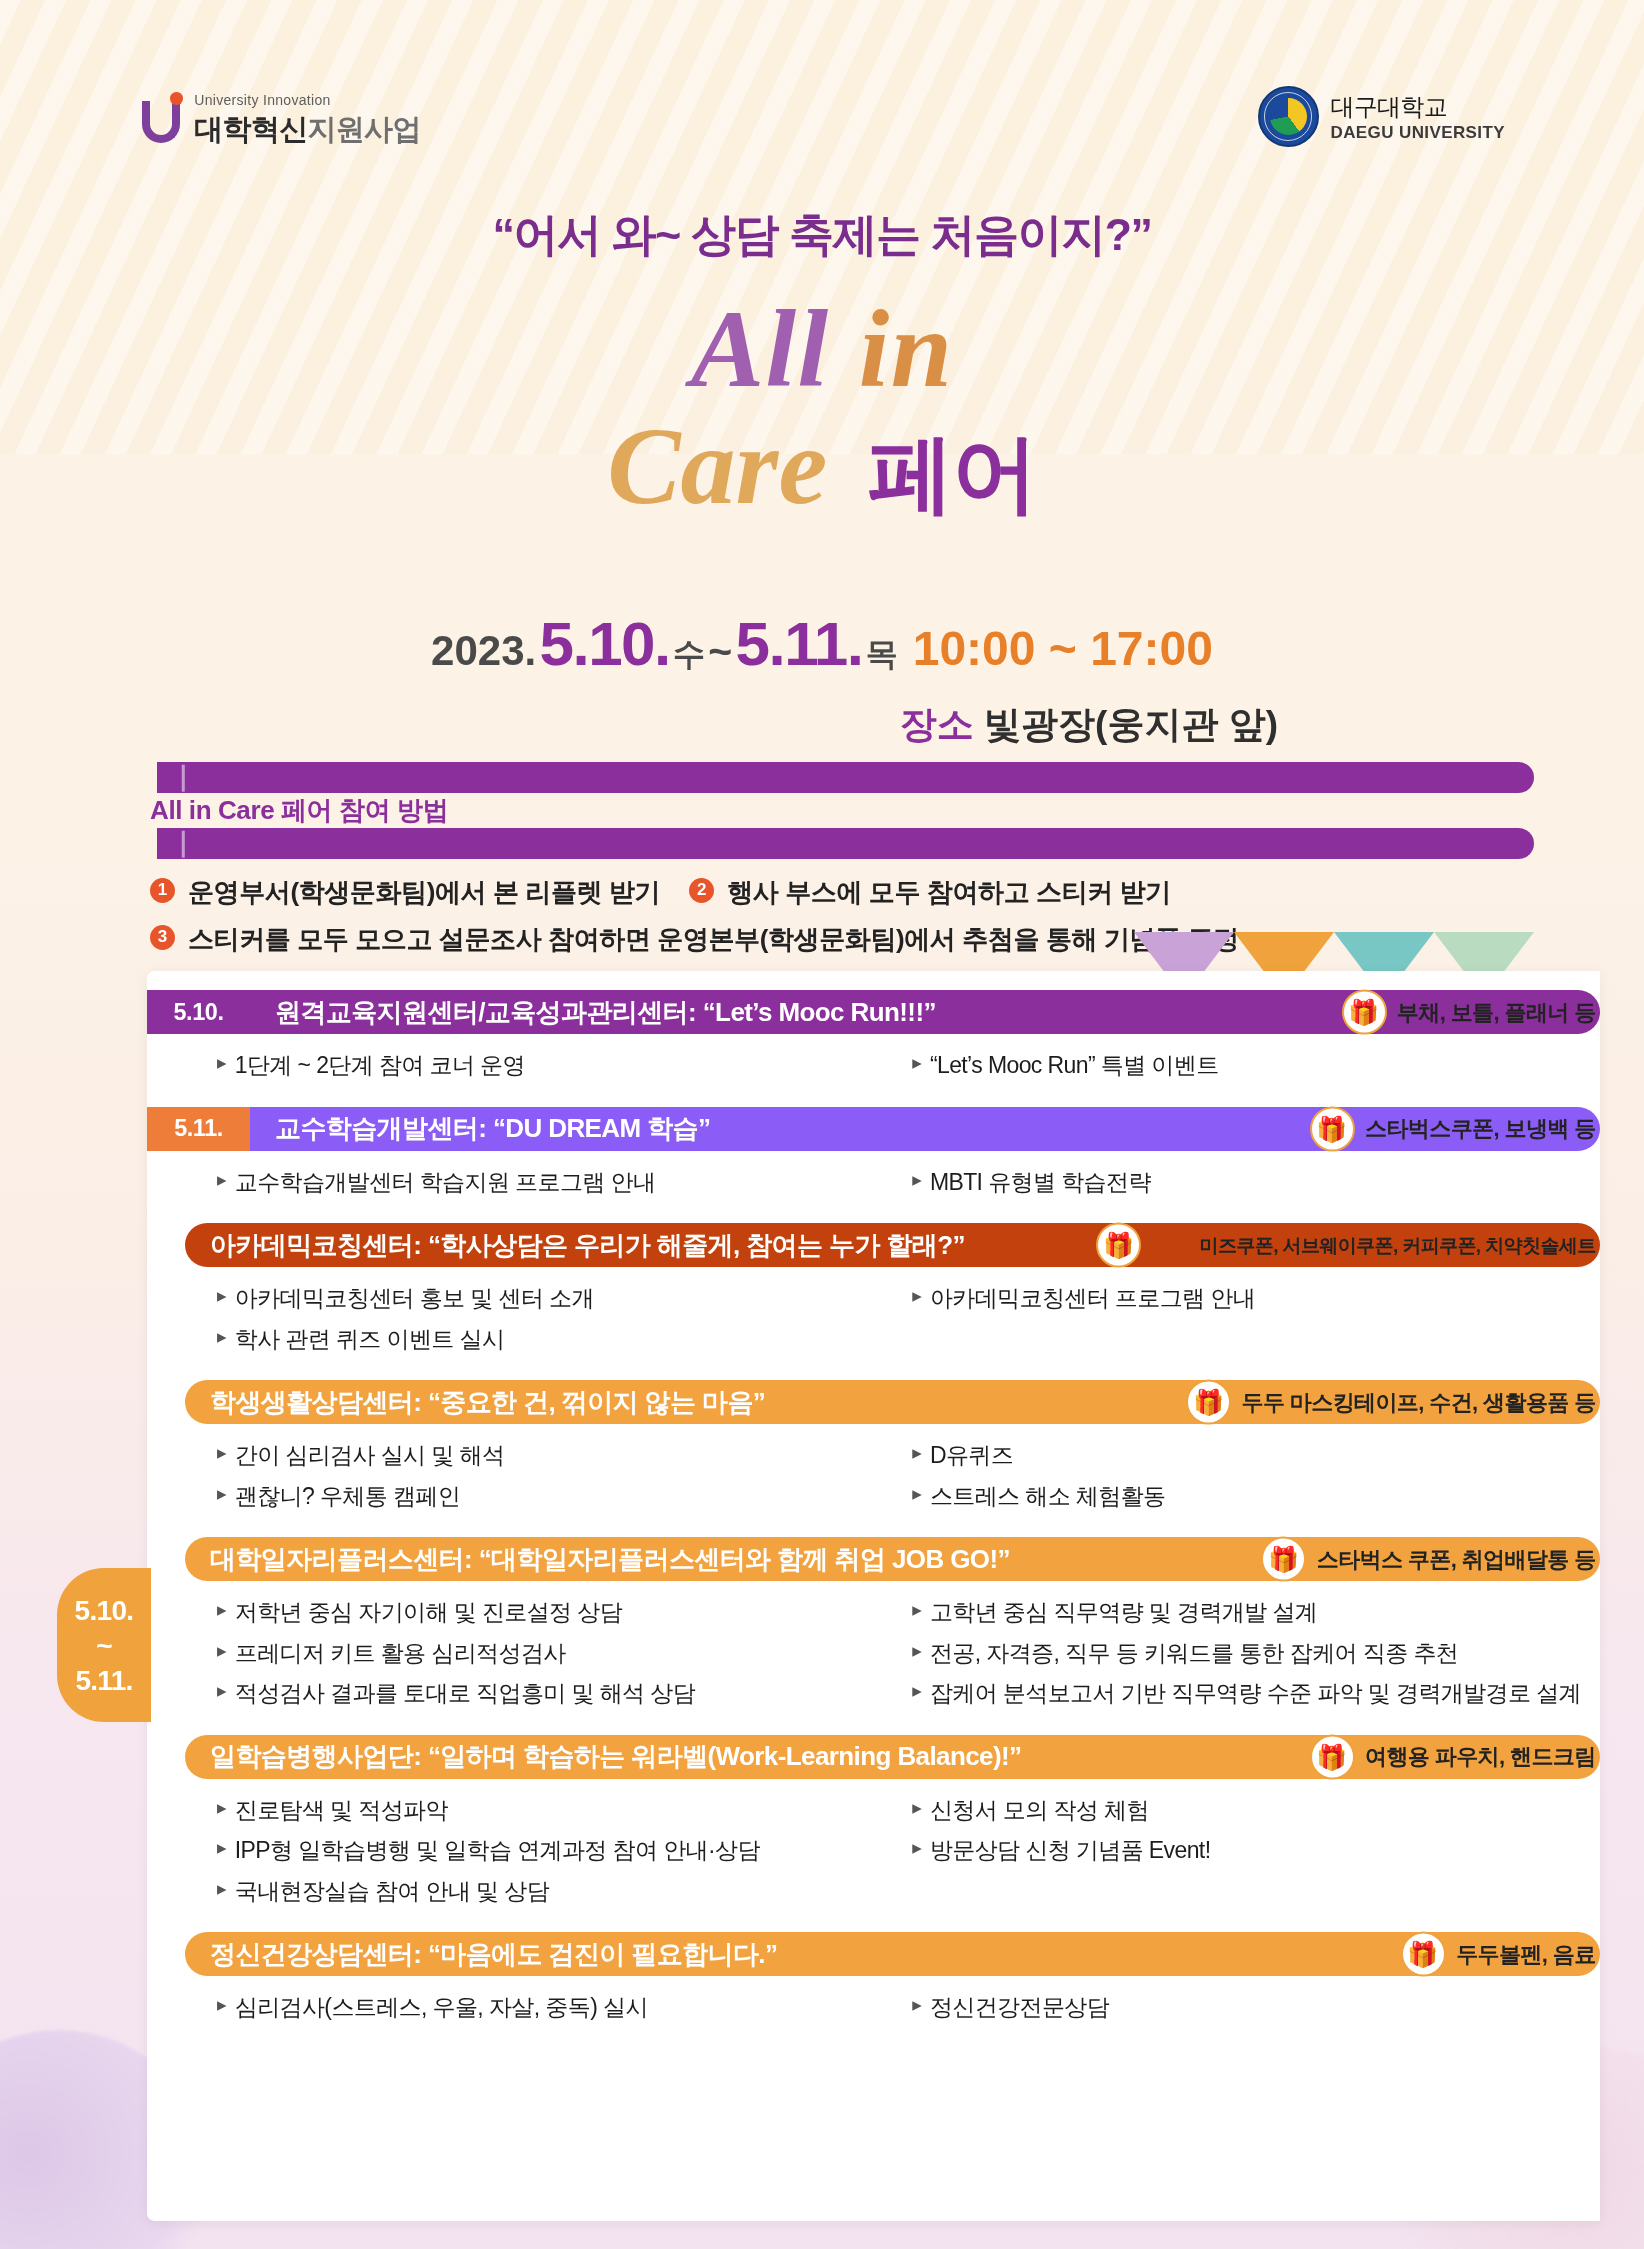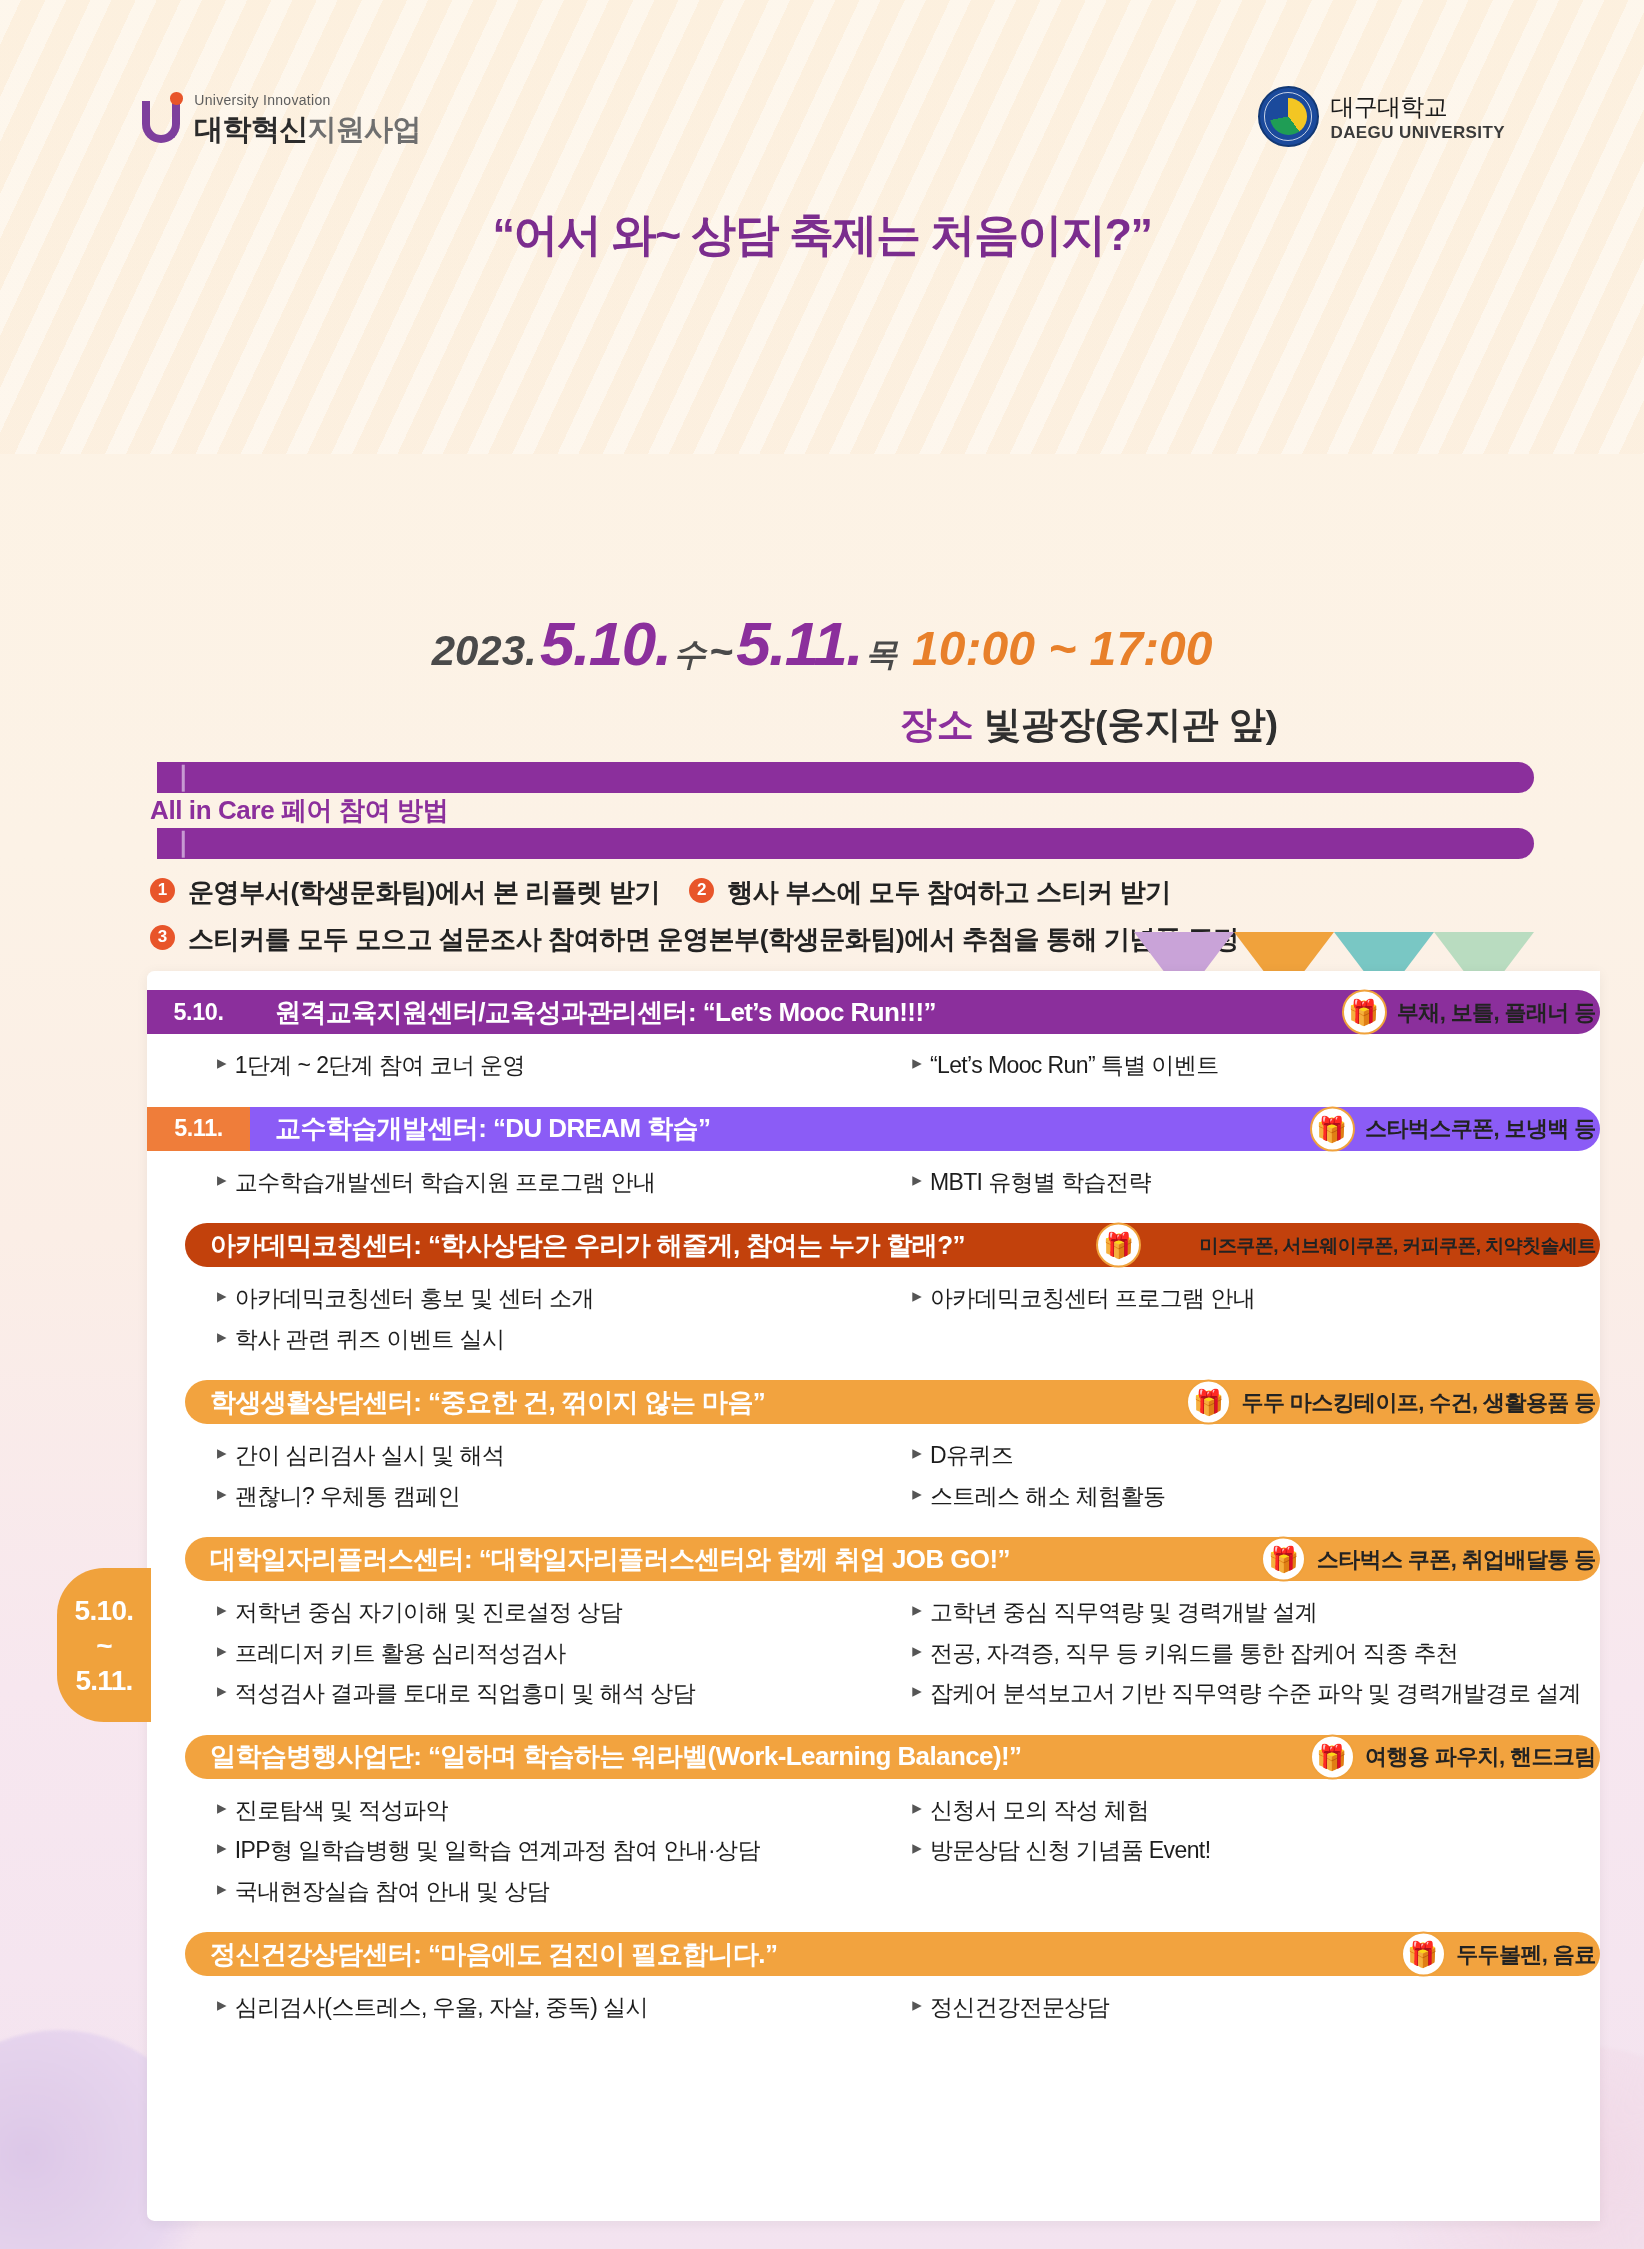--- a/index.html
+++ b/index.html
@@ -138,21 +138,20 @@
     font-weight: 800;
     font-size: 86px;
     letter-spacing: -1.5px;
     margin-left: 13px;
   }
 
   .dateline {
     position: absolute; top: 608px; left: 0; right: 0;
     text-align: center;
     white-space: nowrap;
-    font-style: italic;
   }
   .dateline .year { font-size: 42px; color: #4a4a4a; font-weight: 700; }
   .dateline .d1 { font-size: 62px; color: #8b2f9c; font-weight: 800; letter-spacing: -1.5px;}
   .dateline .dow { font-size: 32px; color: #4a4a4a; font-weight: 700; }
   .dateline .tilde { font-size: 41px; color: #4a4a4a; font-weight: 700; }
   .dateline .time { font-size: 48px; color: #e8802a; font-weight: 700; margin-left: 11.7px; }
   .placeline {
     position: absolute; top: 700px; right: 366px;
     font-size: 37px; font-weight: 700; color: #2f2f2f;
   }
@@ -312,20 +311,30 @@
         <div class="ring"></div>
     </div>
     <div class="du-text">
       <div class="kr">대구대학교</div>
       <div class="en">DAEGU UNIVERSITY</div>
     </div>
   </div>
 
   <div class="slogan">“어서 와~ 상담 축제는 처음이지?”</div>
 
+  <div class="titlewrap">
+    <div class="t-line1">
+      <span class="c-all">All</span>
+      <span class="c-in">in</span>
+    </div>
+    <div class="t-line2">
+      <span class="c-care">Care</span>
+      <span class="c-fair">페어</span>
+    </div>
+  </div>
 
   <div class="dateline">
     <span class="year">2023.</span>
     <span class="d1">5.10.</span>
     <span class="dow">수</span>
     <span class="tilde">~</span>
     <span class="d1">5.11.</span>
     <span class="dow">목</span>
     <span class="time">10:00 ~ 17:00</span>
   </div>

